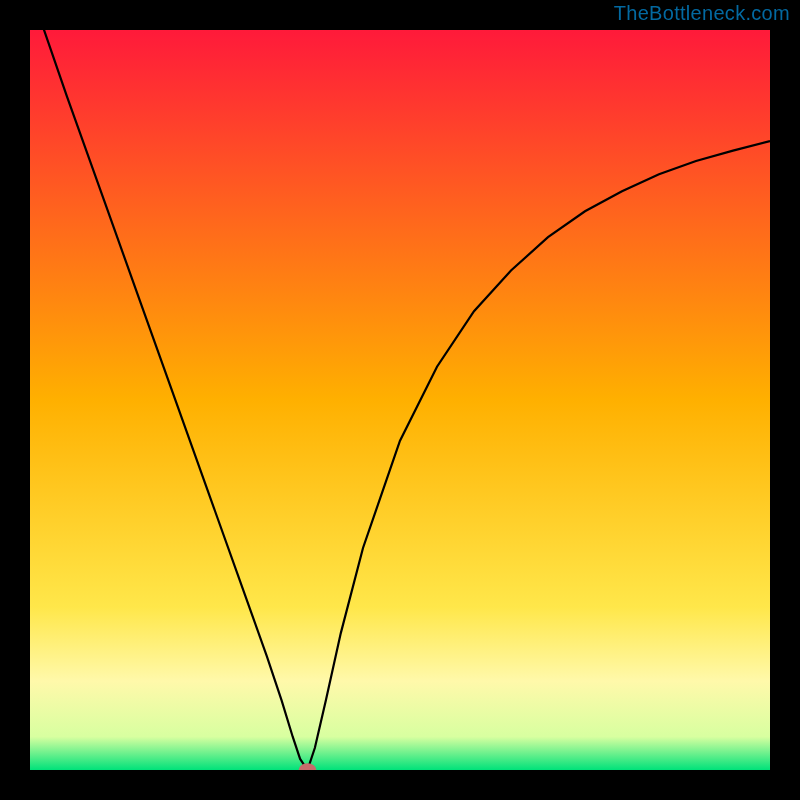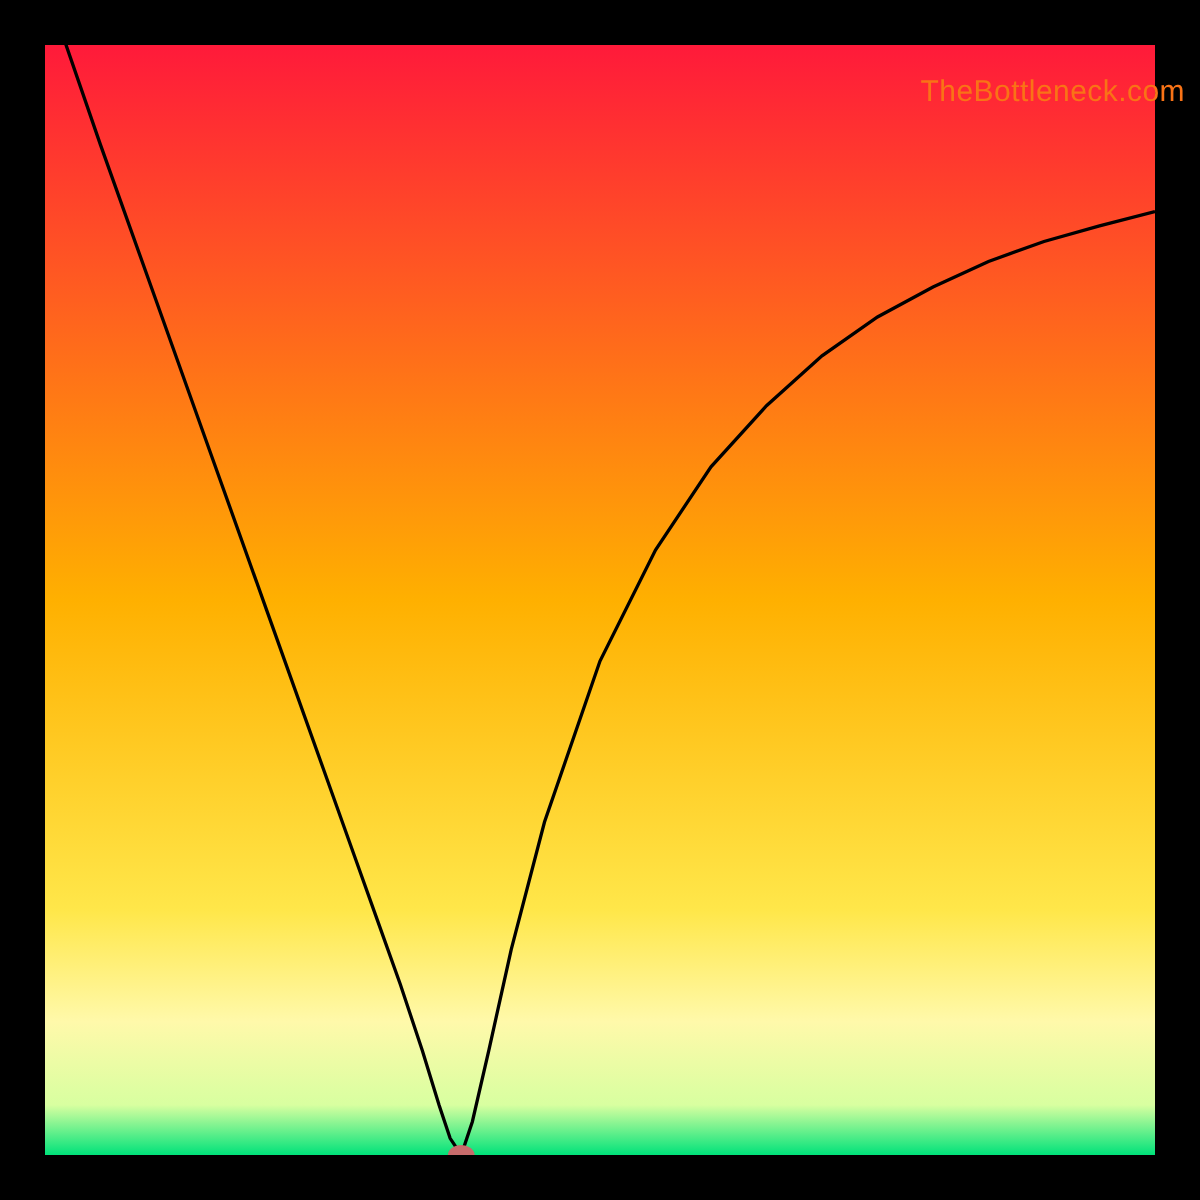--- a/index.html
+++ b/index.html
@@ -13,26 +13,25 @@
   .frame {
     position: relative;
     width: 800px;
     height: 800px;
     background: #000;
   }
   .watermark {
     position: absolute;
     top: 2px;
     right: 10px;
-    color: #f97316;
+    color: #0369a1;
     font-size: 20px;
     font-weight: 500;
     letter-spacing: 0.3px;
     z-index: 5;
-    margin-top: 48px;
   }
   .plot-area {
     position: absolute;
     left: 30px;
     top: 30px;
     width: 740px;
     height: 740px;
     overflow: hidden;
   }
   svg { display: block; }

